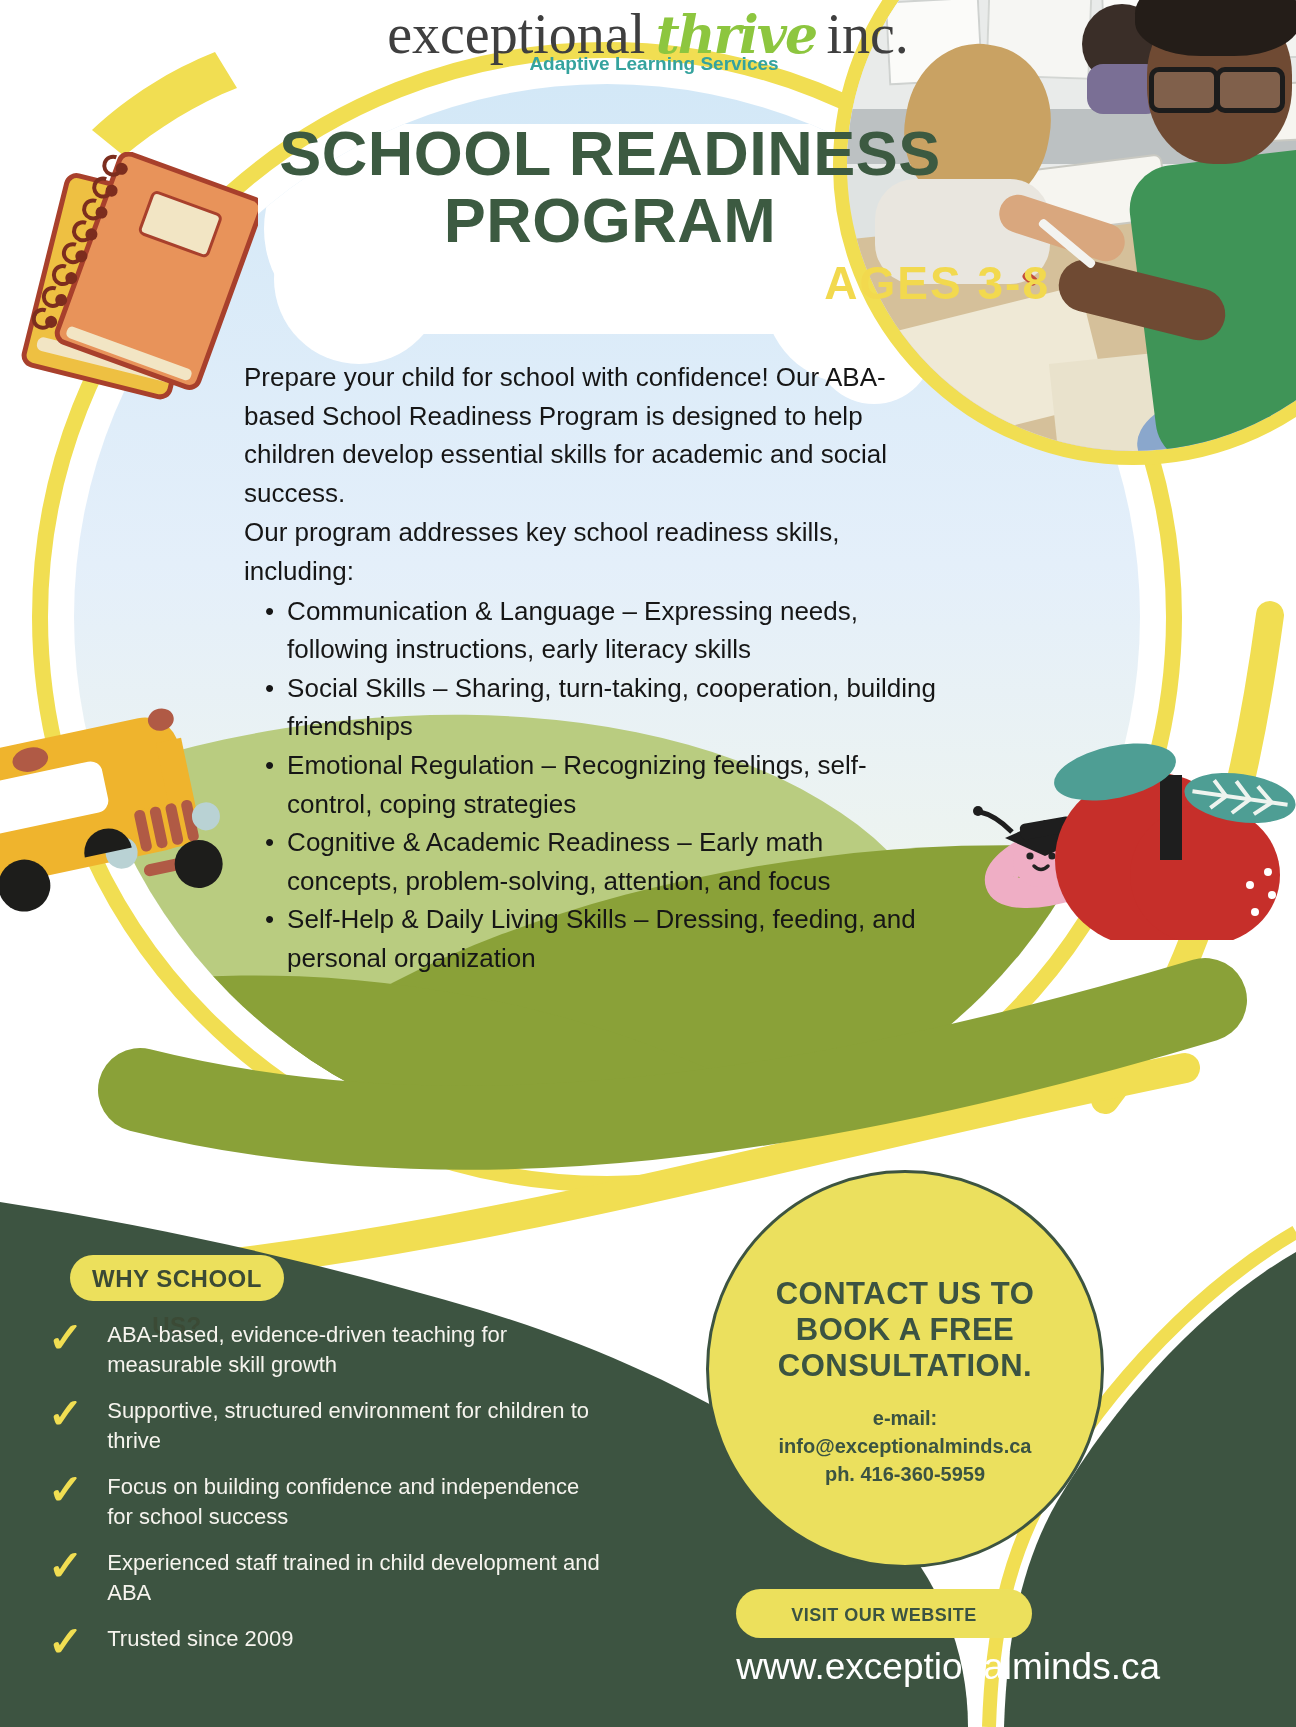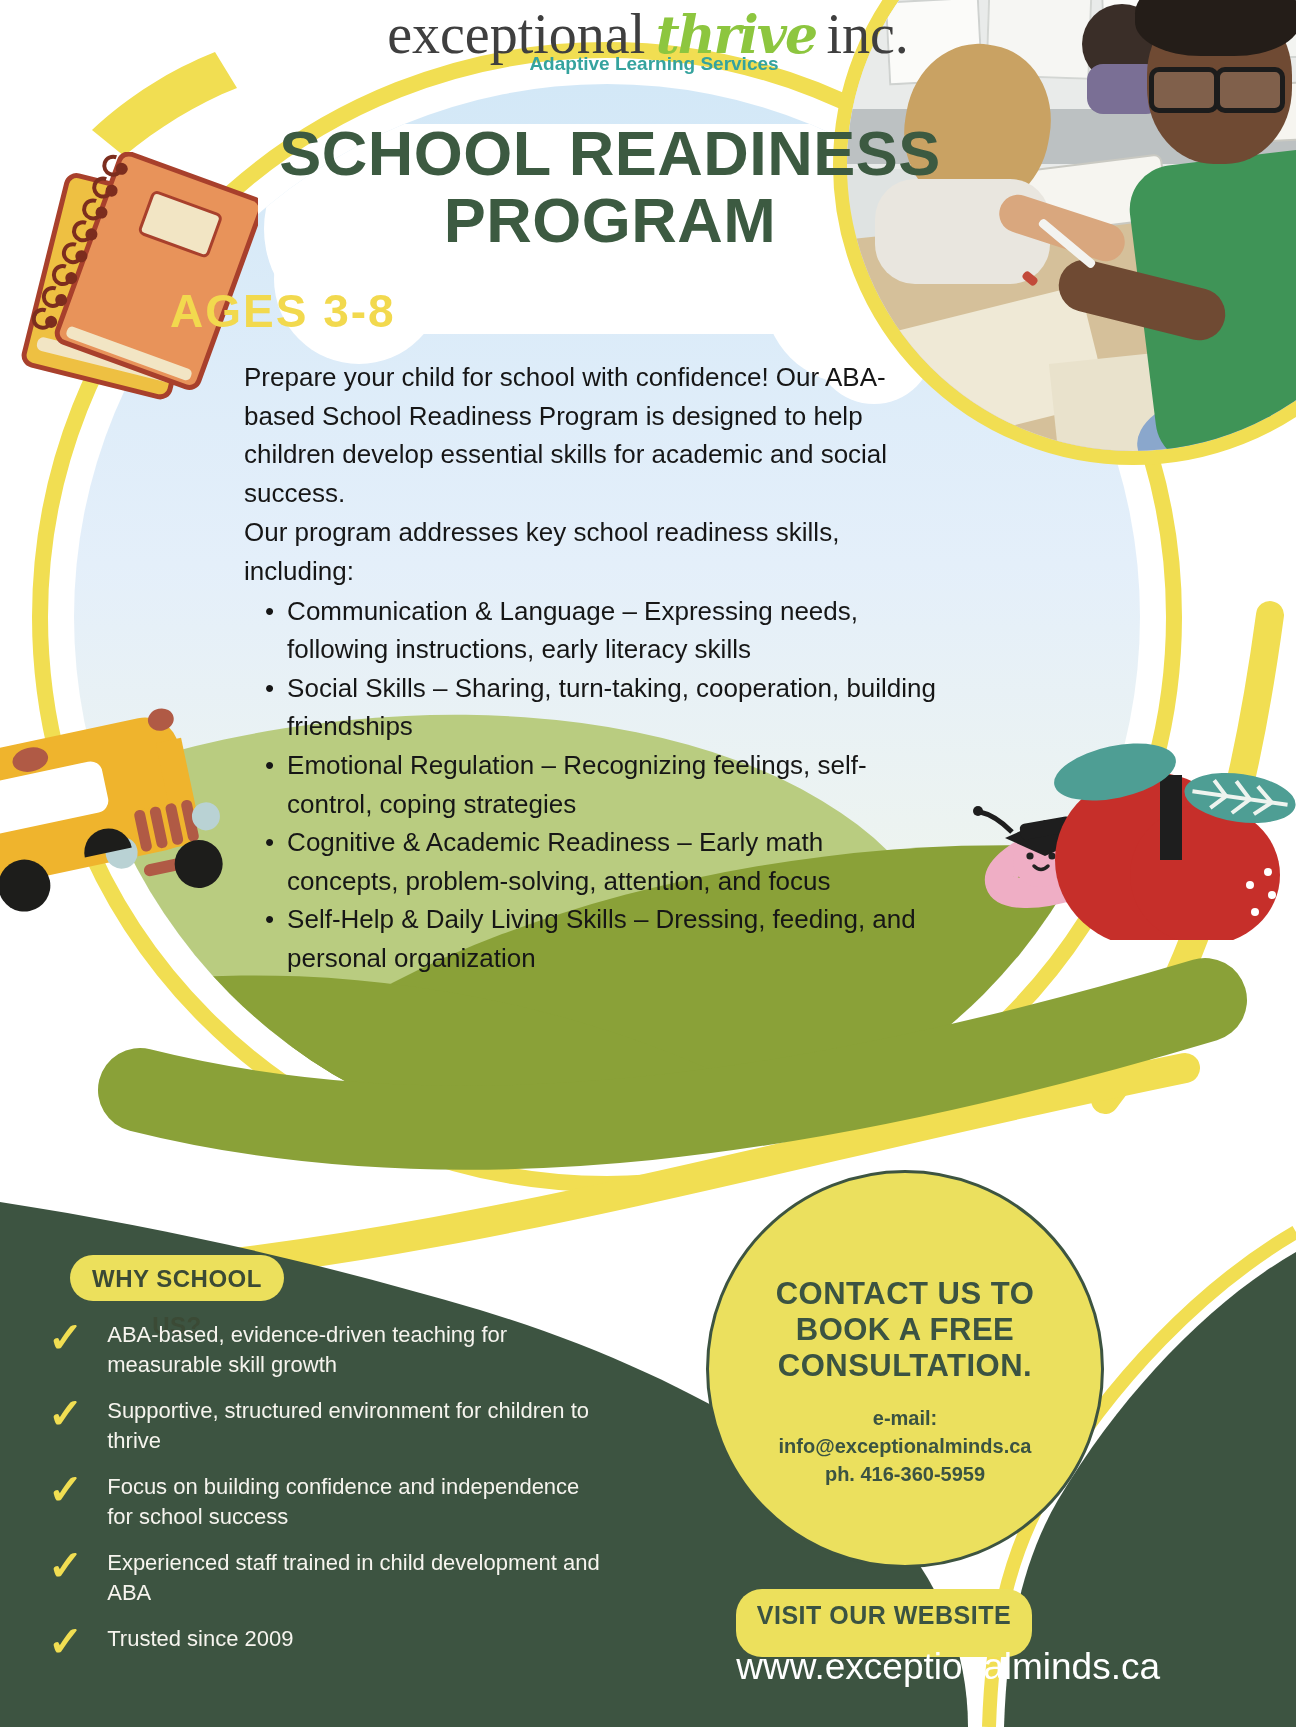--- a/index.html
+++ b/index.html
@@ -21,22 +21,22 @@
   
   .logo{left:0;right:0;top:2px;text-align:center;color:#3f3f3f;}
   .logo .serif{font-family:"Liberation Serif",serif;font-size:56px;letter-spacing:0px;}
   .logo .script{font-family:"DejaVu Serif",serif;font-style:italic;font-weight:bold;
                 font-size:52px;color:#8dc63f;letter-spacing:-2px;padding:0 6px;}
   .tagline{left:520px;top:53px;width:268px;text-align:center;color:#35a39e;font-size:19px;font-weight:600;}
 
   
   .title{left:170px;top:120px;width:880px;text-align:center;color:#3c5a41;
          font-size:63px;font-weight:700;letter-spacing:0.5px;line-height:67px;}
-  .ages{left:170px;top:256px;width:880px;text-align:left;color:#f2d94e;
-        font-size:46px;font-weight:700;letter-spacing:2px;margin-top:28px;}
+  .ages{left:170px;top:256px;width:880px;text-align:right;color:#f2d94e;
+        font-size:46px;font-weight:700;letter-spacing:2px;}
 
   
   .copy{left:243px;top:357px;width:714px;color:#161616;font-size:26px;line-height:38.6px;font-weight:400;}
   .copy p{margin:1px;}
   .copy ul{margin:0;padding:0;list-style:none;}
   .copy li{display:flex;gap:13px;width:676px;margin-left:22px;}
   .copy li .dot{flex:0 0 auto;font-size:26px;}
 
   
   .photo{left:833px;top:-135px;width:600px;height:600px;border-radius:50%;overflow:hidden;
@@ -49,22 +49,22 @@
   .checks{left:48px;top:1320px;width:560px;}
   .check-row{display:flex;gap:24px;margin-bottom:17px;align-items:flex-start;}
   .check-glyph{color:#f1de52;font-size:42px;font-weight:700;line-height:36px;flex:0 0 32px;}
   .check-text{color:#f6f4ee;font-size:22px;line-height:29.5px;width:512px;font-weight:400;}
 
   .contact{left:706px;top:1170px;width:398px;height:398px;border-radius:50%;
            background:#ebe05e;border:3px solid #3d5441;box-sizing:border-box;text-align:center;}
   .contact .head{margin-top:103px;color:#3b5342;font-size:31px;font-weight:700;line-height:36px;letter-spacing:0.5px;}
   .contact .mail{margin-top:20px;color:#3b5342;font-size:20px;font-weight:700;line-height:28px;}
 
-  .visit{left:736px;top:1589px;width:296px;height:68px;border-radius:26px;background:#ece05c;
-         color:#3b5342;font-size:25px;font-weight:700;text-align:center;line-height:53px;letter-spacing:0.5px;}
+  .visit{left:736px;top:1589px;width:296px;height:49px;border-radius:26px;background:#ece05c;
+         color:#3b5342;font-size:18px;font-weight:700;text-align:center;line-height:53px;letter-spacing:0.5px;}
   .url{left:640px;top:1646px;width:520px;text-align:right;color:#ffffff;font-size:37px;font-weight:400;}
 </style>
 </head>
 <body>
 
 <div class="page">
 
   <div class="abs ring"></div>
 
   <div class="abs sky">

